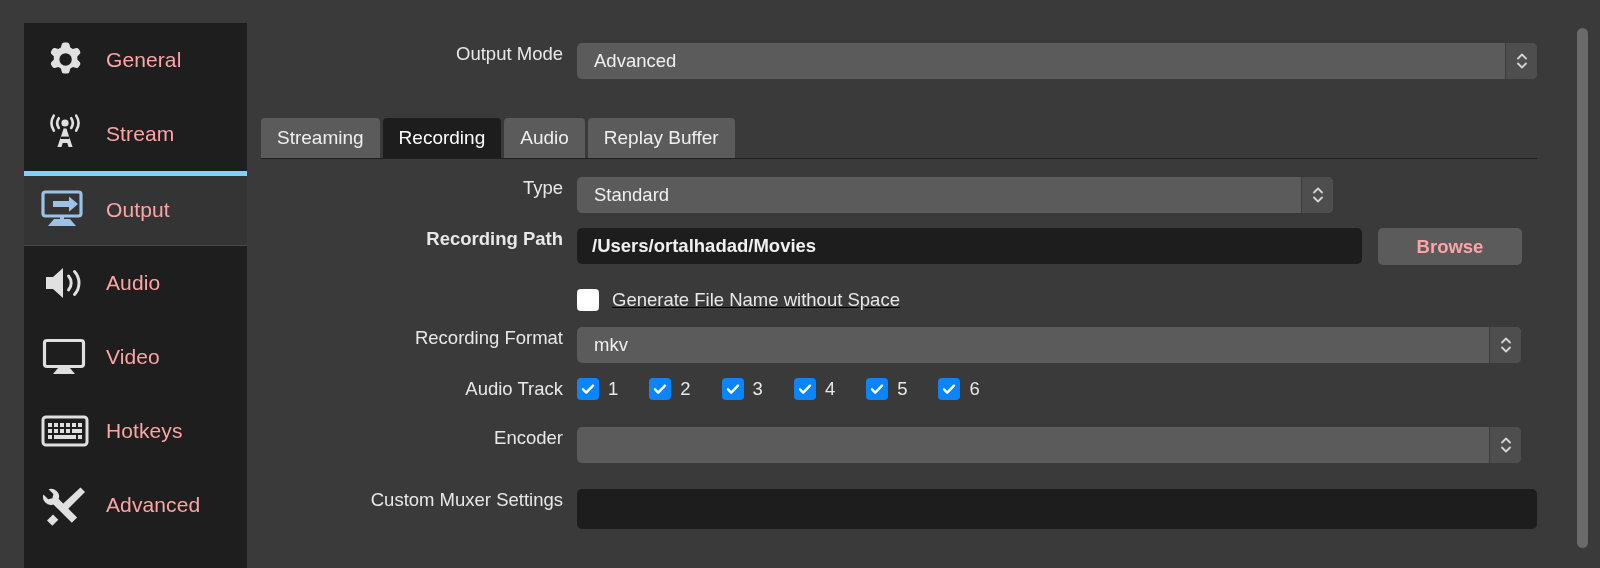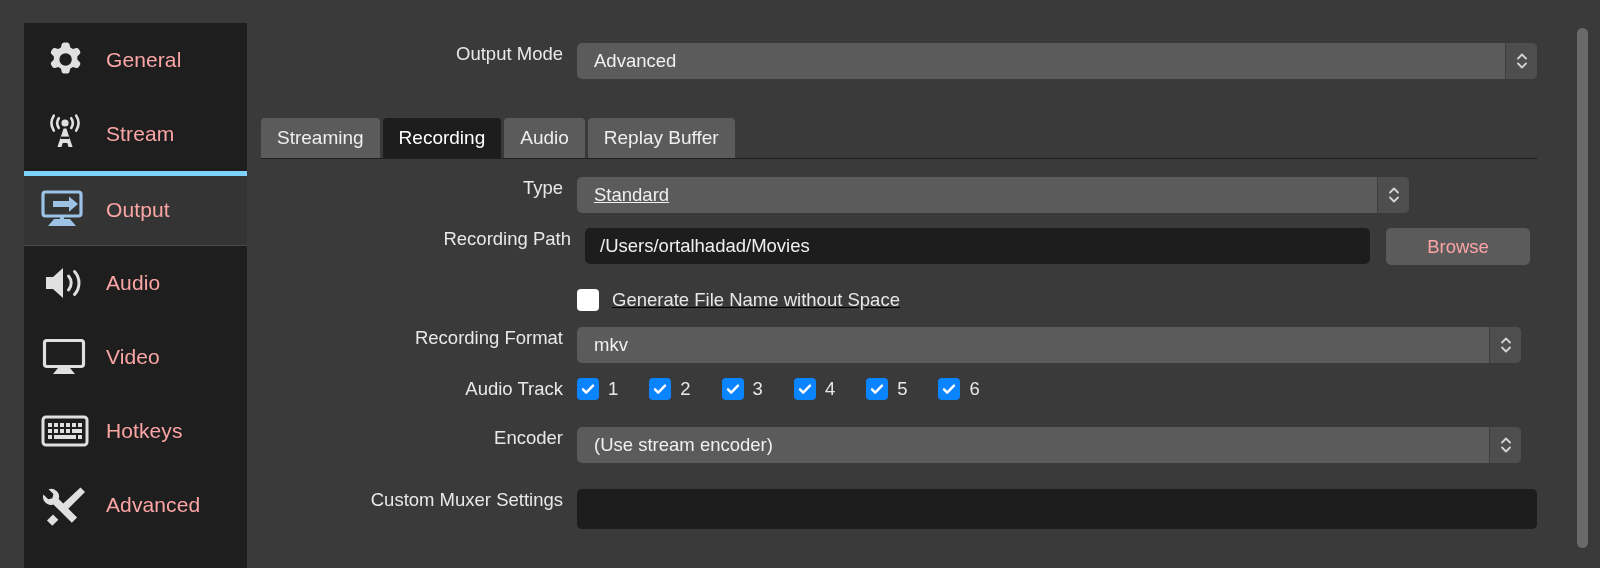--- a/index.html
+++ b/index.html
@@ -332,31 +332,31 @@
     <div id="tabstrip">
       <div class="tab">Streaming</div>
       <div class="tab active">Recording</div>
       <div class="tab">Audio</div>
       <div class="tab">Replay Buffer</div>
     </div>
     <div id="tabline"></div>
 
     <div class="frow" style="left:0; top:177px; width:1290px;">
       <span class="row-label">Type</span>
-      <div class="combo" style="width:832px;text-decoration:underline;">
+      <div class="combo" style="width:756px;">
         <span>Standard</span>
         <span class="spin">
           <svg width="14" height="22" viewBox="0 0 14 22">
             <path fill="none" stroke="#d4d4d4" stroke-width="1.8" stroke-linecap="round" stroke-linejoin="round" d="M3 8.5 7 4.5l4 4M3 13.5l4 4 4-4"></path>
           </svg>
         </span>
       </div>
     </div>
 
-    <div class="frow" style="left:8px; top:228px; width:1290px;">
+    <div class="frow" style="left:0; top:228px; width:1290px;font-weight:bold;">
       <span class="row-label">Recording Path</span>
       <div class="textinput" style="width:785px;">
         <span>/Users/ortalhadad/Movies</span>
       </div>
       <div class="btn" style="width:144px; margin-left:16px;">Browse</div>
     </div>
 
     <div class="frow" style="left:0; top:289px; width:1290px;text-decoration:underline;">
       <span class="row-label"></span>
       <span class="cb-plain"></span>
@@ -429,21 +429,20 @@
               <path fill="none" stroke="#fff" stroke-width="2.4" stroke-linecap="round" stroke-linejoin="round" d="m3 8.3 3.2 3.3L13 4.6"></path>
             </svg>
         </span>
         <span class="track-num">6</span>
       </span>
     </div>
 
     <div class="frow" style="left:0; top:427px; width:1290px;">
       <span class="row-label">Encoder</span>
       <div class="combo" style="width:944px;">
-        <span>(Use stream encoder)</span>
         <span class="spin">
           <svg width="14" height="22" viewBox="0 0 14 22">
             <path fill="none" stroke="#d4d4d4" stroke-width="1.8" stroke-linecap="round" stroke-linejoin="round" d="M3 8.5 7 4.5l4 4M3 13.5l4 4 4-4"></path>
           </svg>
         </span>
       </div>
     </div>
 
     <div class="frow" style="left:0; top:489px; width:1426px;">
       <span class="row-label">Custom Muxer Settings</span>

